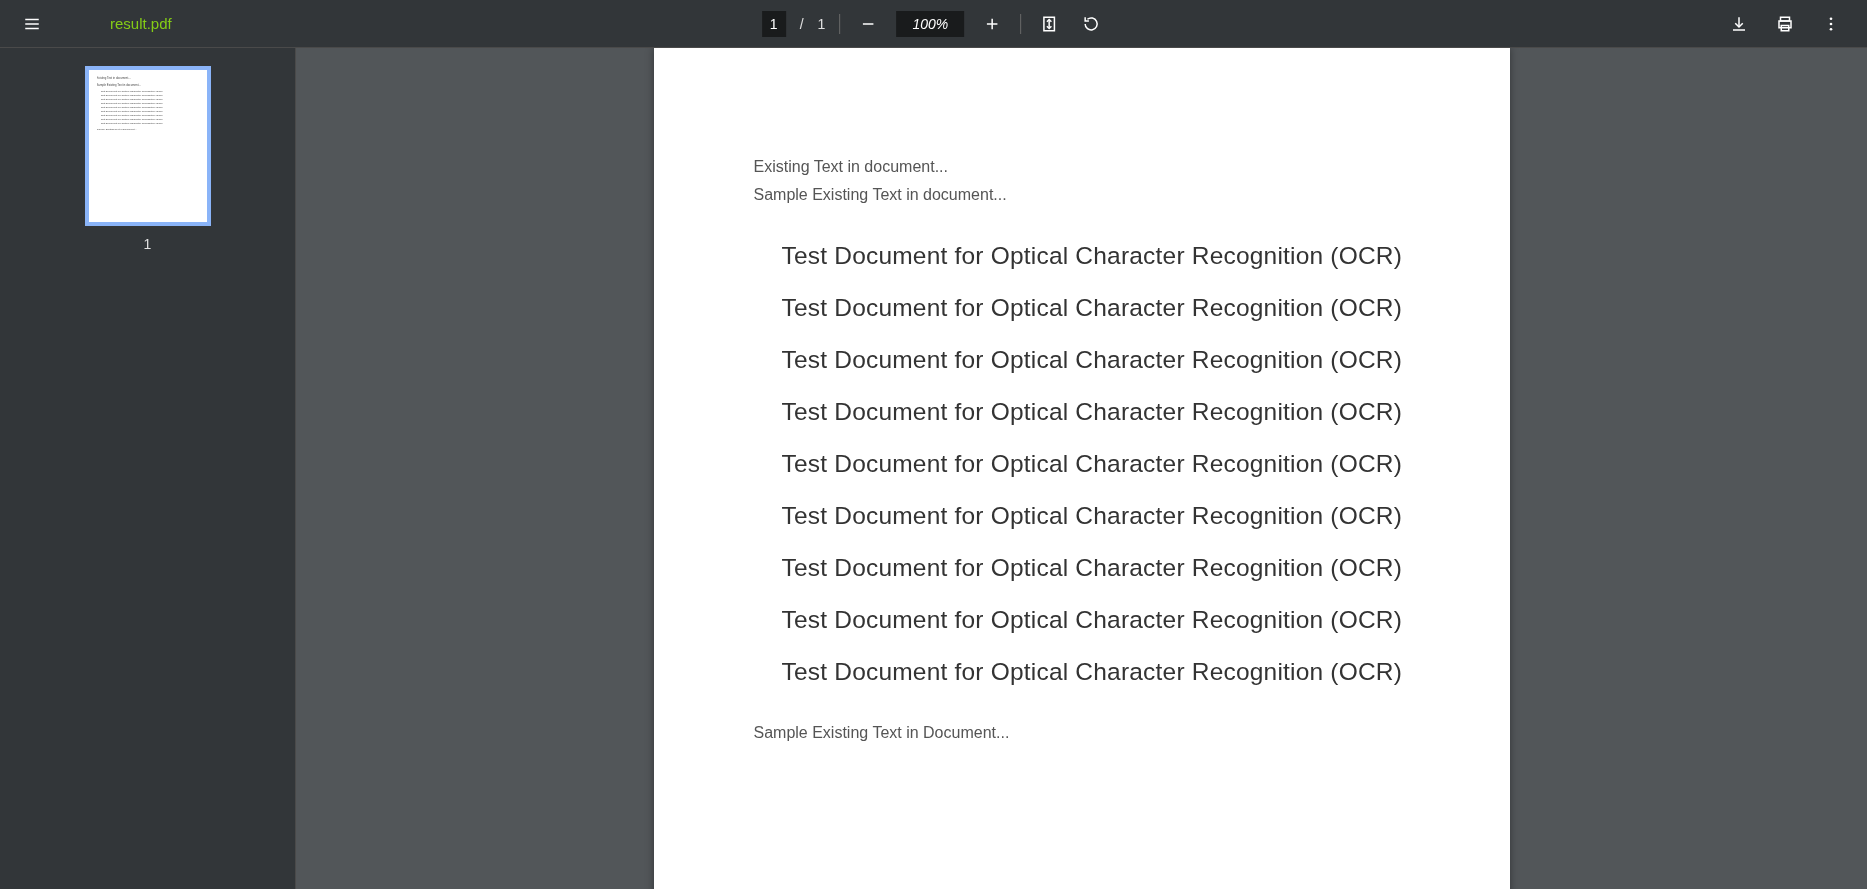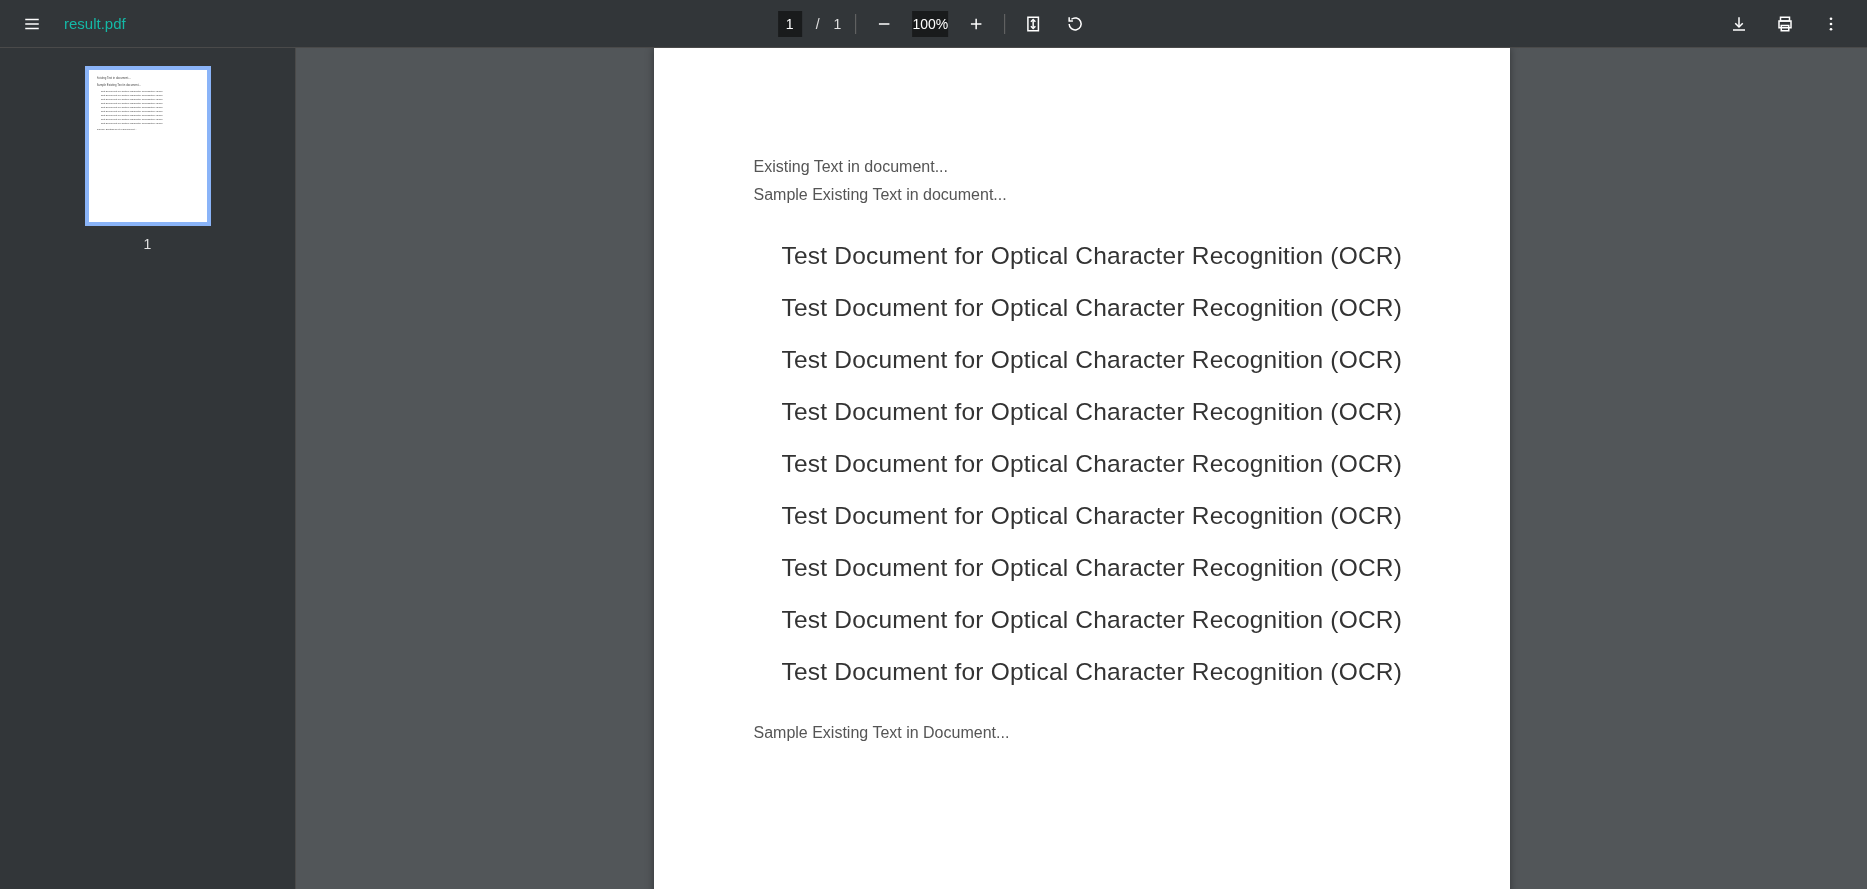--- a/index.html
+++ b/index.html
@@ -32,31 +32,31 @@
     transform: translateX(-50%);
     display: flex;
     align-items: center;
     gap: 14px;
   }
   .menu-btn, .icon-btn {
     width: 28px; height: 28px;
     display: flex; align-items: center; justify-content: center;
     cursor: pointer; color: #fff;
   }
-  .filename { font-weight: 500; font-size: 15px; color: #14b8a6; }
+  .filename { font-weight: 500; font-size: 15px; color: #84cc16; margin-left: 46px; }
   .page-input, .zoom-input {
     background: #191b1c;
     border: none;
     color: #fff;
     text-align: center;
     height: 26px;
     font-size: 14px;
   }
   .page-input { width: 24px; }
-  .zoom-input { width: 36px; }
+  .zoom-input { width: 68px; font-style: italic; }
   .page-sep { color: #e0e0e0; font-size: 14px; }
   .page-total { color: #e0e0e0; font-size: 14px; }
   .divider { width: 1px; height: 20px; background: #6a6a6a; }
 
   
   .main {
     flex: 1;
     display: flex;
     overflow: hidden;
   }

